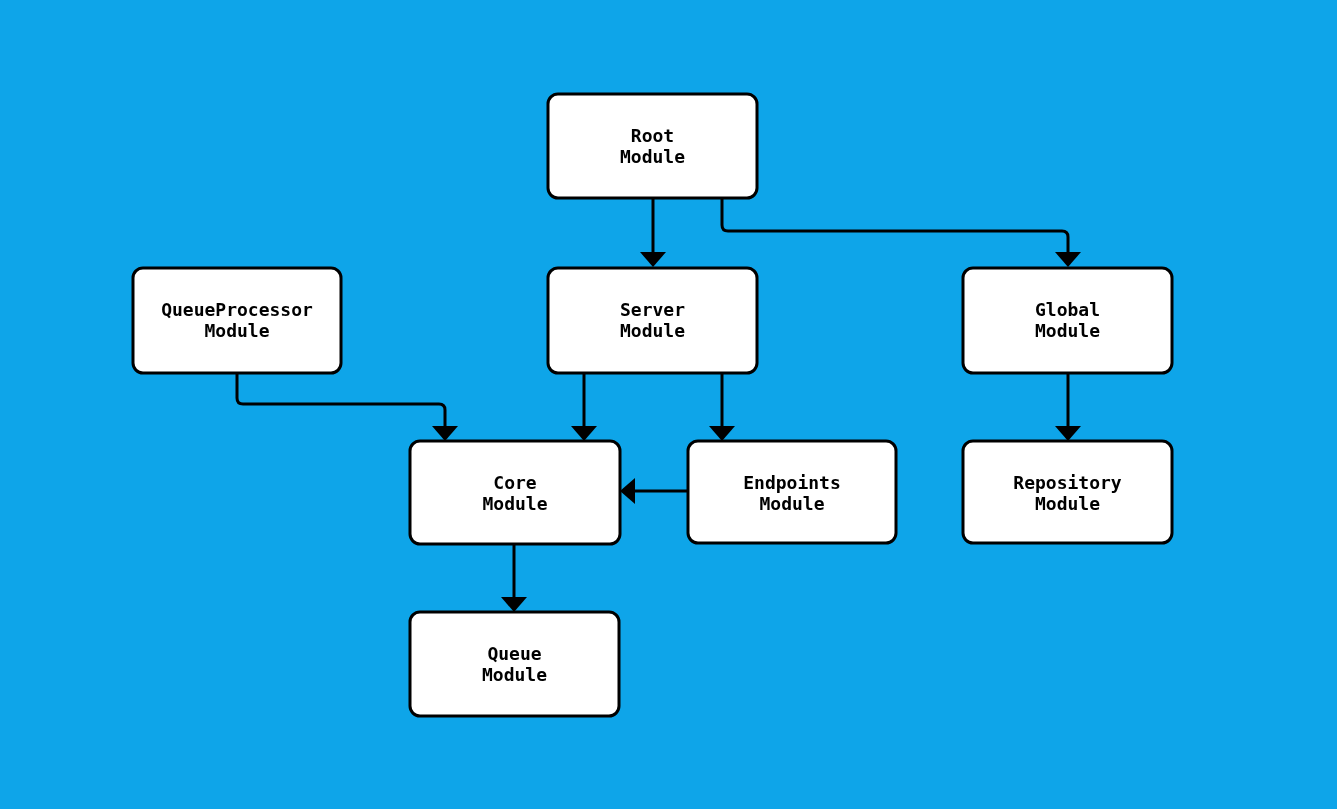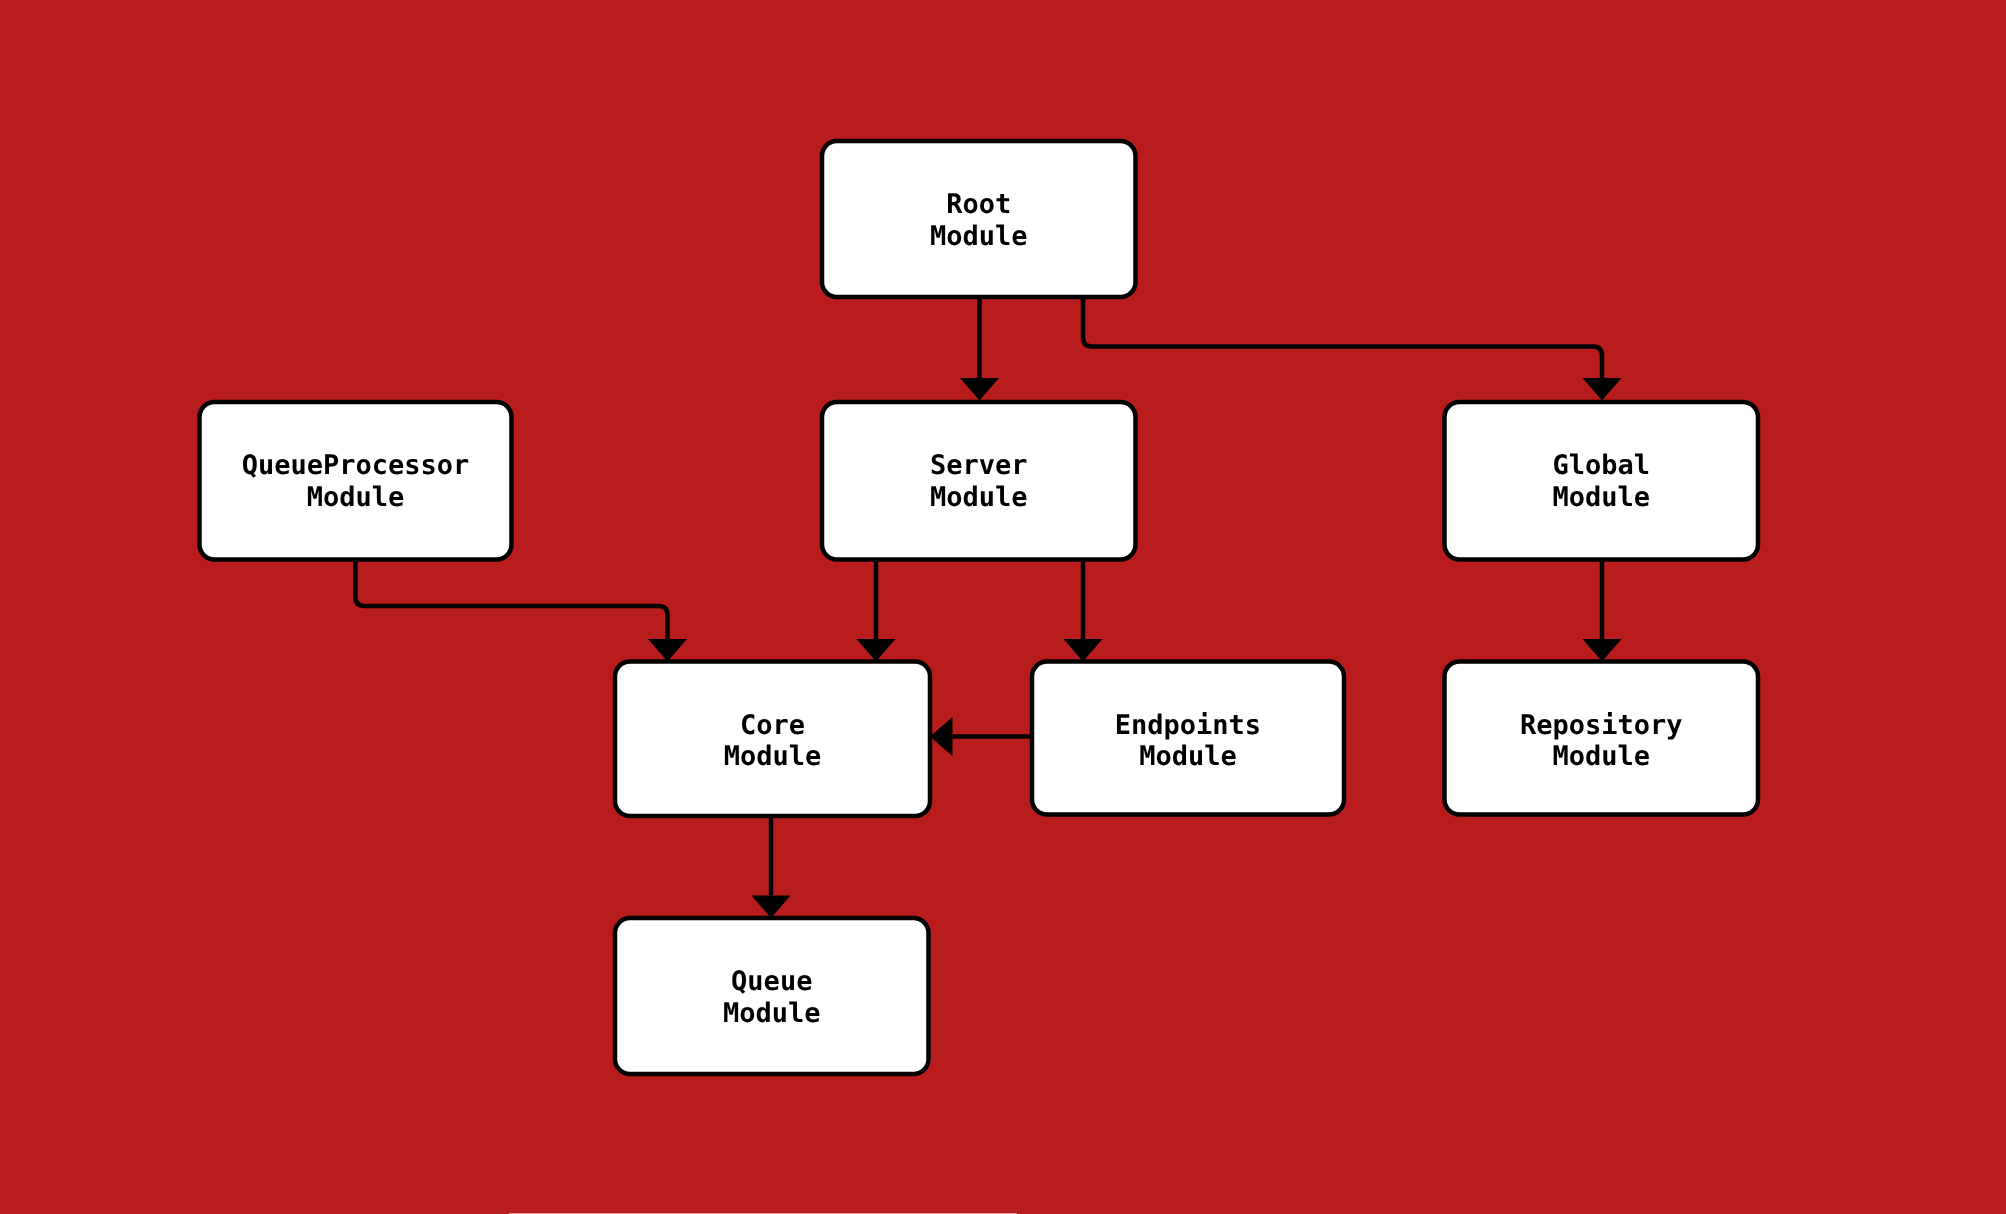--- a/index.html
+++ b/index.html
@@ -4,21 +4,21 @@
 <style>
   html, body {
     margin: 0;
     padding: 0;
     background: #ffffff;
   }
   .canvas {
     width: 1337px;
     height: 809px;
     position: relative;
-    background: #b91c1c;
+    background: #0ea5e9;
     overflow: hidden;
   }
   svg { display: block; }
   .node-box {
     fill: #ffffff;
     stroke: #000000;
     stroke-width: 3;
   }
   .edge-line {
     fill: none;

